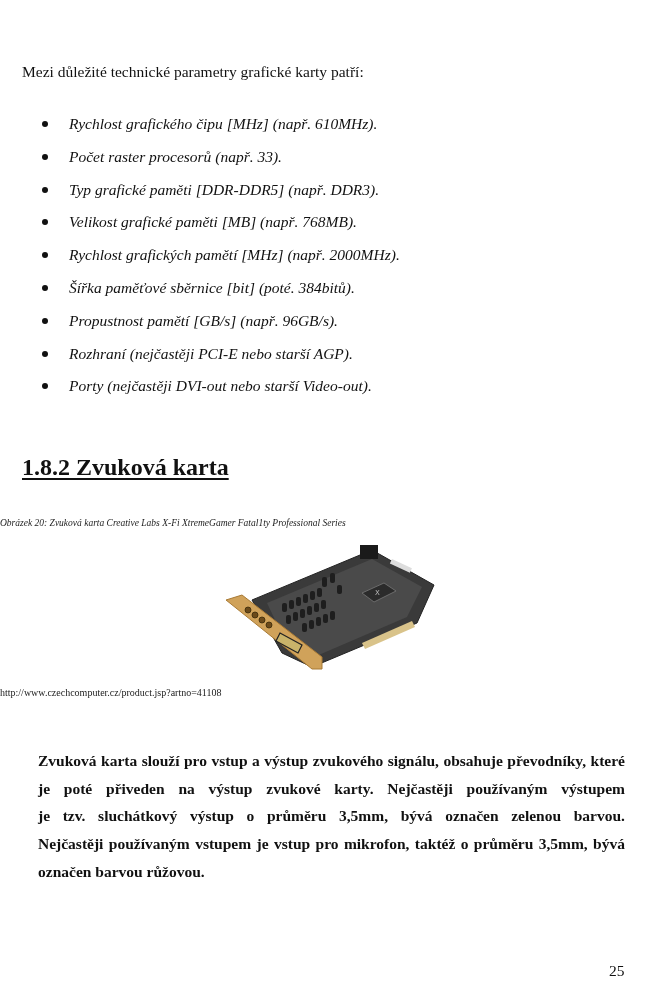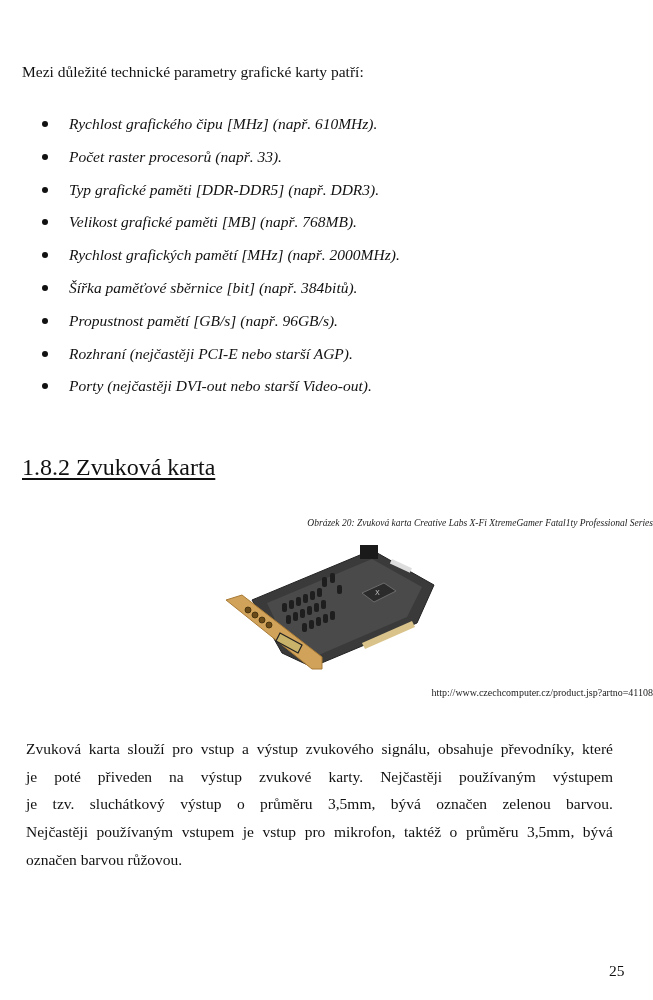--- a/index.html
+++ b/index.html
@@ -47,60 +47,61 @@
       height: 6px;
       border-radius: 50%;
       background: #111;
     }
     h2.section {
       position: absolute;
       left: 22px;
       top: 452px;
       margin: 0;
       font-size: 24px;
-      font-weight: normal;
+      font-weight: bold;
       text-decoration: underline;
       text-decoration-thickness: 2px;
       text-underline-offset: 3px;
       line-height: 30px;
     }
     .caption {
       position: absolute;
       left: 0;
       width: 653px;
       top: 518px;
-      text-align: right;
+      text-align: left;
       font-style: italic;
       font-size: 9.5px;
       color: #222;
     }
     .figure {
       position: absolute;
       left: 222px;
       top: 545px;
       width: 215px;
       height: 125px;
     }
     .source {
       position: absolute;
       left: 0;
       width: 653px;
       top: 687px;
-      text-align: right;
+      text-align: left;
       font-size: 10px;
       color: #222;
     }
     .para {
       position: absolute;
       left: 22px;
       top: 731px;
       width: 587px;
       font-size: 15.5px;
       line-height: 27.7px;
-      margin: 4px;
+      margin: 16px;
+      font-weight: bold;
     }
     .para .line {
       display: block;
       text-align: justify;
       text-align-last: justify;
       white-space: nowrap;
     }
     .para .line.last {
       text-align-last: left;
     }
@@ -116,21 +117,21 @@
 <body>
 
 <p class="intro">Mezi důležité technické parametry grafické karty patří:</p>
 
 <ul class="params">
   <li><span class="bullet"></span><span>Rychlost grafického čipu [MHz] (např. 610MHz).</span></li>
   <li><span class="bullet"></span><span>Počet raster procesorů (např. 33).</span></li>
   <li><span class="bullet"></span><span>Typ grafické paměti [DDR-DDR5] (např. DDR3).</span></li>
   <li><span class="bullet"></span><span>Velikost grafické paměti [MB] (např. 768MB).</span></li>
   <li><span class="bullet"></span><span>Rychlost grafických pamětí [MHz] (např. 2000MHz).</span></li>
-  <li><span class="bullet"></span><span>Šířka paměťové sběrnice [bit] (např. 384bitů).</span></li>
+  <li><span class="bullet"></span><span>Šířka paměťové sběrnice [bit] (poté. 384bitů).</span></li>
   <li><span class="bullet"></span><span>Propustnost pamětí [GB/s] (např. 96GB/s).</span></li>
   <li><span class="bullet"></span><span>Rozhraní (nejčastěji PCI-E nebo starší AGP).</span></li>
   <li><span class="bullet"></span><span>Porty (nejčastěji DVI-out nebo starší Video-out).</span></li>
 </ul>
 
 <h2 class="section">1.8.2 Zvuková karta</h2>
 
 <div class="caption">Obrázek 20: Zvuková karta Creative Labs X-Fi XtremeGamer Fatal1ty Professional Series</div>
 
 <div class="figure">

